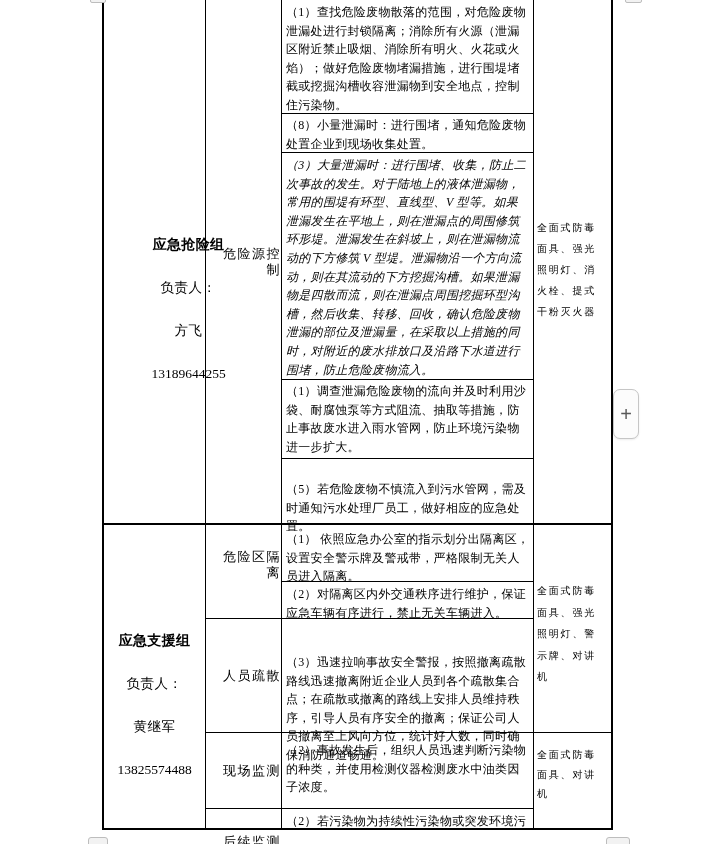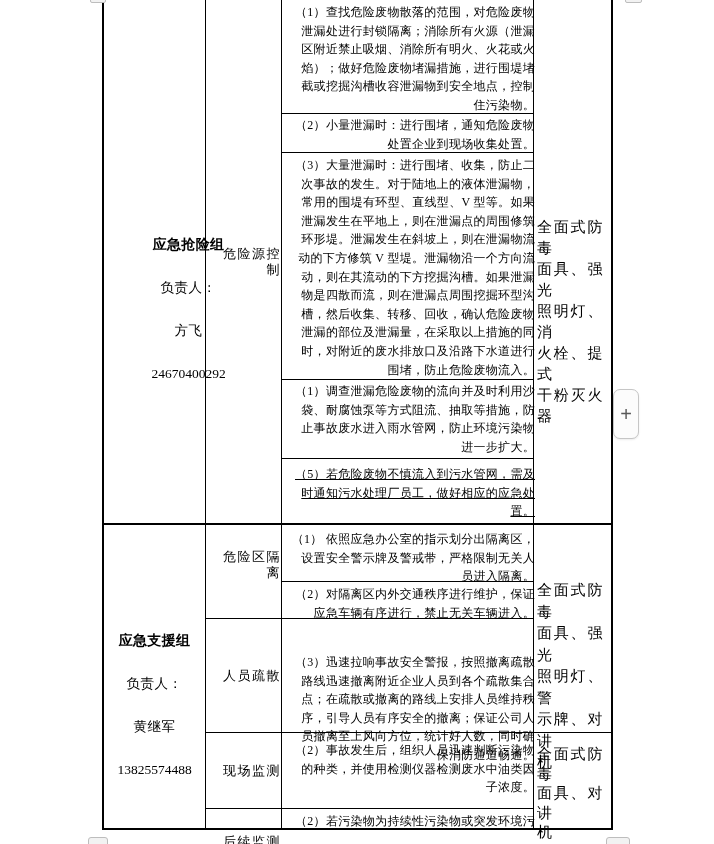--- a/index.html
+++ b/index.html
@@ -1,21 +1,21 @@
 <!DOCTYPE html>
 <html><head>
 <meta charset="utf-8">
 <style>
   html,body{margin:0;padding:0;background:#ffffff;}
   #screen{position:relative;width:714px;height:844px;background:#ffffff;overflow:hidden;
           font-family:"Liberation Serif","DejaVu Serif",serif;color:#000;}
   .vline,.hline{position:absolute;background:#000;}
   .cell{position:absolute;white-space:pre-line;}
-  .proc{left:282px;width:249px;padding-left:4px;font-size:12px;line-height:18.6px;letter-spacing:.3px;text-align:right;}
-  .equip{left:537px;width:74px;font-size:15px;line-height:21px;letter-spacing:1.8px;}
+  .proc{left:282px;width:249px;padding-left:4px;font-size:12px;line-height:18.6px;letter-spacing:.3px;text-align:left;}
+  .equip{left:537px;width:74px;font-size:10px;line-height:21px;letter-spacing:1.8px;}
   .subtask{left:206px;width:75px;text-align:right;font-size:13px;letter-spacing:1.5px;line-height:16px;}
   .groupcell{left:104px;width:101px;text-align:center;line-height:21.5px;font-size:13.5px;letter-spacing:.5px;}
   .groupcell .gname{font-weight:bold;font-size:14px;letter-spacing:.3px;}
   .groupcell .phone{letter-spacing:0;}
   .plus-btn{position:absolute;left:613px;top:389px;width:26px;height:50px;background:#fcfcfc;
             border:1px solid #c6c6c6;border-radius:7px;box-shadow:0 1px 2px rgba(0,0,0,.08);
             display:flex;align-items:center;justify-content:center;box-sizing:border-box;cursor:pointer;}
   .plus-btn span{font-family:"Liberation Sans","DejaVu Sans",sans-serif;font-size:20px;font-weight:300;color:#595959;line-height:1;}
   .handle{position:absolute;background:#f2f2f2;border:1px solid #bdbdbd;box-sizing:border-box;}
 </style>
@@ -38,21 +38,21 @@
   <div class="hline" style="left:282px;top:581px;width:251px;height:1px;"></div>
   <div class="hline" style="left:206px;top:618px;width:327px;height:1px;"></div>
   <div class="hline" style="left:206px;top:732px;width:405px;height:1px;"></div>
   <div class="hline" style="left:206px;top:808px;width:327px;height:1px;"></div>
   <div class="hline" style="left:102px;top:828px;width:511px;height:2px;"></div>
 
   <div class="cell groupcell" style="top:212px;margin-left:34px;">
     <div class="gname">应急抢险组</div>
     <div>负责人：</div>
     <div>方飞</div>
-    <div class="phone">24670400292</div>
+    <div class="phone">13189644255</div>
   </div>
   <div class="cell groupcell" style="top:608px;">
     <div class="gname">应急支援组</div>
     <div>负责人：</div>
     <div>黄继军</div>
     <div class="phone">13825574488</div>
   </div>
 
   <div class="cell subtask" style="top:246px;">危险源控
 制</div>
@@ -61,39 +61,39 @@
   <div class="cell subtask" style="top:668px;">人员疏散</div>
   <div class="cell subtask" style="top:763px;font-family:Liberation Serif, serif;">现场监测</div>
   <div class="cell subtask" style="top:834px;">后续监测</div>
 
   <div class="cell proc" style="top:3px;">（1）查找危险废物散落的范围，对危险废物
 泄漏处进行封锁隔离；消除所有火源（泄漏
 区附近禁止吸烟、消除所有明火、火花或火
 焰）；做好危险废物堵漏措施，进行围堤堵
 截或挖掘沟槽收容泄漏物到安全地点，控制
 住污染物。</div>
-  <div class="cell proc" style="top:116px;">（2）小量泄漏时：进行围堵，通知危险废物
+  <div class="cell proc" style="top:116px;">（8）小量泄漏时：进行围堵，通知危险废物
 处置企业到现场收集处置。</div>
-  <div class="cell proc" style="top:156px;">（3）大量泄漏时：进行围堵、收集，防止二
+  <div class="cell proc" style="top:156px;font-style:italic;">（3）大量泄漏时：进行围堵、收集，防止二
 次事故的发生。对于陆地上的液体泄漏物，
 常用的围堤有环型、直线型、V 型等。如果
 泄漏发生在平地上，则在泄漏点的周围修筑
 环形堤。泄漏发生在斜坡上，则在泄漏物流
 动的下方修筑 V 型堤。泄漏物沿一个方向流
 动，则在其流动的下方挖掘沟槽。如果泄漏
 物是四散而流，则在泄漏点周围挖掘环型沟
 槽，然后收集、转移、回收，确认危险废物
 泄漏的部位及泄漏量，在采取以上措施的同
 时，对附近的废水排放口及沿路下水道进行
 围堵，防止危险废物流入。</div>
   <div class="cell proc" style="top:382px;">（1）调查泄漏危险废物的流向并及时利用沙
 袋、耐腐蚀泵等方式阻流、抽取等措施，防
 止事故废水进入雨水管网，防止环境污染物
 进一步扩大。</div>
-  <div class="cell proc" style="top:465px;text-decoration:underline;">（5）若危险废物不慎流入到污水管网，需及
+  <div class="cell proc" style="top:480px;">（5）若危险废物不慎流入到污水管网，需及
 时通知污水处理厂员工，做好相应的应急处
 置。</div>
   <div class="cell proc" style="top:530px;">（1） 依照应急办公室的指示划分出隔离区，
 设置安全警示牌及警戒带，严格限制无关人
 员进入隔离。</div>
   <div class="cell proc" style="top:585px;">（2）对隔离区内外交通秩序进行维护，保证
 应急车辆有序进行，禁止无关车辆进入。</div>
   <div class="cell proc" style="top:653px;">（3）迅速拉响事故安全警报，按照撤离疏散
 路线迅速撤离附近企业人员到各个疏散集合
 点；在疏散或撤离的路线上安排人员维持秩

